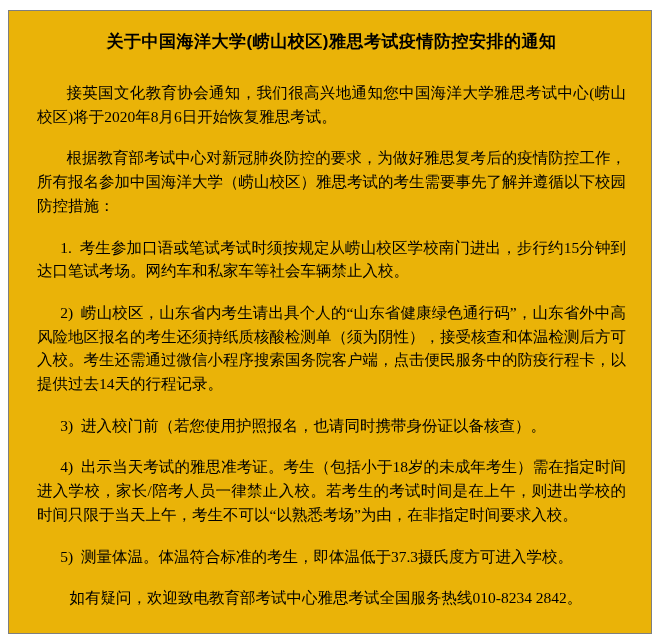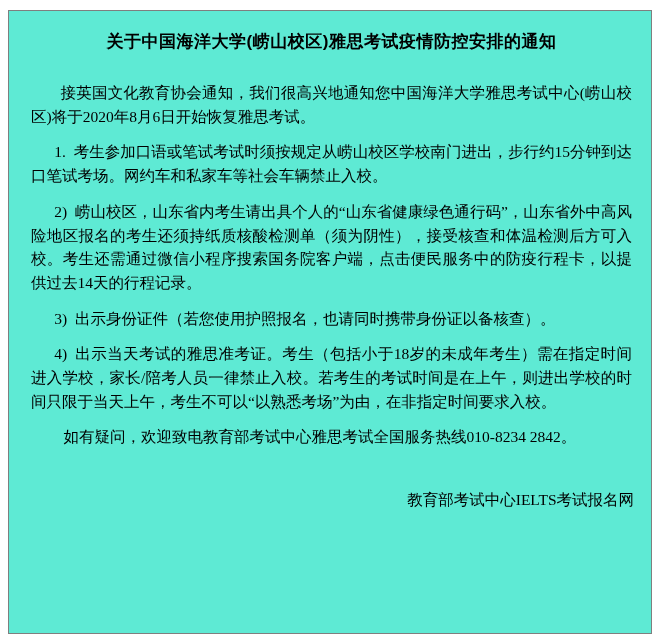--- a/index.html
+++ b/index.html
@@ -16,36 +16,36 @@
     color: #000000;
   }
   .page-border {
     position: absolute;
     left: 8px;
     top: 10px;
     width: 644px;
     height: 624px;
     border: 1px solid #7f7f7f;
     box-sizing: border-box;
-    background: #5eead4;
+    background: #eab308;
   }
   .doc {
     padding: 19px 7px 0 10px;
   }
   .doc-title {
     text-align: center;
     font-family: "Liberation Sans", "DejaVu Sans", sans-serif;
     font-weight: bold;
     font-size: 17px;
     line-height: 24px;
     margin: 0 0 27px 0;
     letter-spacing: 0.5px;
   }
   .para {
-    margin: 12px;
+    margin: 18px;
     font-size: 15.5px;
     line-height: 23.7px;
     text-align: justify;
   }
   .para.indent {
     text-indent: 1.9em;
   }
   .para.numbered {
     text-indent: 1.5em;
   }
@@ -65,24 +65,26 @@
 </style>
 </head>
 <body>
 
 <div class="page-border">
   <div class="doc">
     <h1 class="doc-title">关于中国海洋大学(崂山校区)雅思考试疫情防控安排的通知</h1>
 
     <div>
         <p class="para indent">接英国文化教育协会通知，我们很高兴地通知您中国海洋大学雅思考试中心(崂山校区)将于2020年8月6日开始恢复雅思考试。</p>
+        <p class="para indent">根据教育部考试中心对新冠肺炎防控的要求，为做好雅思复考后的疫情防控工作，所有报名参加中国海洋大学（崂山校区）雅思考试的考生需要事先了解并遵循以下校园防控措施：</p>
         <p class="para numbered"><span class="num">1.</span><span>考生参加口语或笔试考试时须按规定从崂山校区学校南门进出，步行约15分钟到达口笔试考场。网约车和私家车等社会车辆禁止入校。</span></p>
         <p class="para numbered"><span class="num">2)</span><span>崂山校区，山东省内考生请出具个人的“山东省健康绿色通行码”，山东省外中高风险地区报名的考生还须持纸质核酸检测单（须为阴性），接受核查和体温检测后方可入校。考生还需通过微信小程序搜索国务院客户端，点击便民服务中的防疫行程卡，以提供过去14天的行程记录。</span></p>
-        <p class="para numbered"><span class="num">3)</span><span>出示身份证件（若您使用护照报名，也请同时携带身份证以备核查）。</span></p>
+        <p class="para numbered"><span class="num">3)</span><span>进入校门前（若您使用护照报名，也请同时携带身份证以备核查）。</span></p>
         <p class="para numbered"><span class="num">4)</span><span>出示当天考试的雅思准考证。考生（包括小于18岁的未成年考生）需在指定时间进入学校，家长/陪考人员一律禁止入校。若考生的考试时间是在上午，则进出学校的时间只限于当天上午，考生不可以“以熟悉考场”为由，在非指定时间要求入校。</span></p>
+        <p class="para numbered"><span class="num">5)</span><span>测量体温。体温符合标准的考生，即体温低于37.3摄氏度方可进入学校。</span></p>
         <p class="para plain-indent">如有疑问，欢迎致电教育部考试中心雅思考试全国服务热线010-8234 2842。</p>
       </div>
 
     <div class="doc-footer">
       <div>教育部考试中心IELTS考试报名网</div>
 
     </div>
   </div>
 </div>
 

